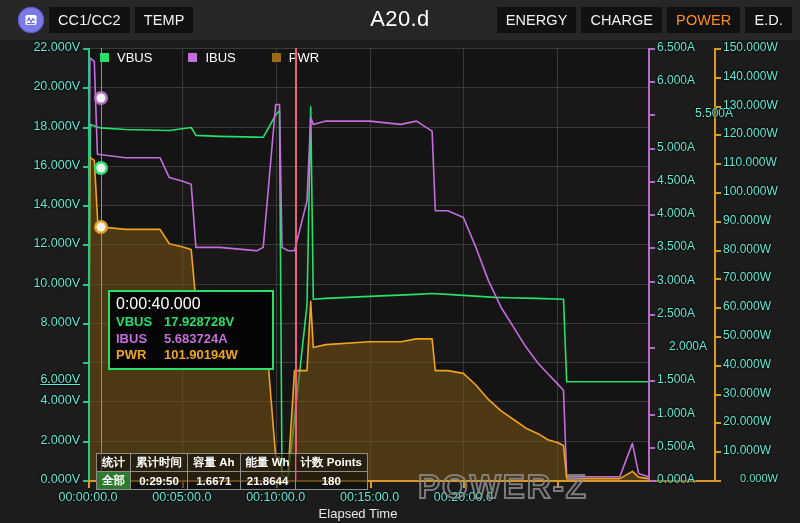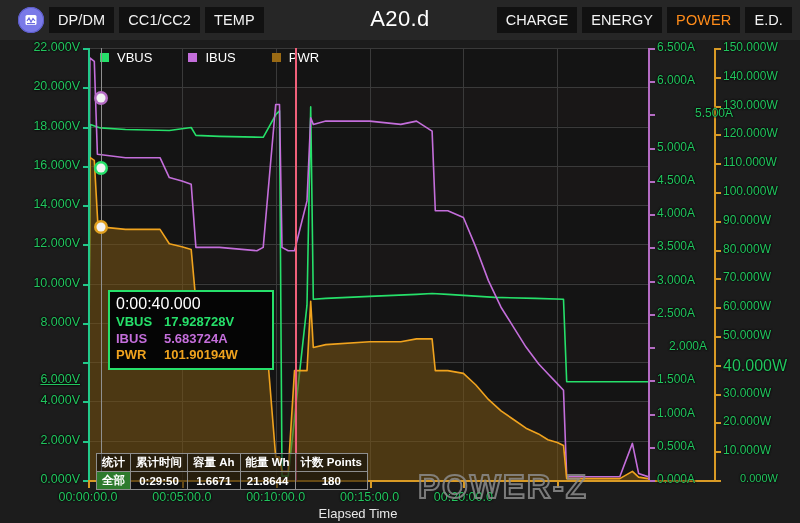--- a/index.html
+++ b/index.html
@@ -40,21 +40,21 @@
   #iaxis{left:648px;top:8px;width:2px;height:433px;background:#b56cc4;}
   #paxis{left:714px;top:8px;width:2px;height:433px;background:#d89a25;}
   #xaxis{left:88px;top:440px;width:628px;height:2px;background:#d89a25;}
 
   .tick{position:absolute;background:#888;}
   .tick.v{left:-5px;width:5px;height:1px;background:#22c98a;}
   .tick.i{left:0px;width:5px;height:1px;background:#b56cc4;}
   .tick.p{left:0px;width:5px;height:1px;background:#d89a25;}
   .tick.x{top:0;width:1px;height:5px;background:#d89a25;}
 
-  .tlabel{position:absolute;font-size:12.5px;color:#22c55e;white-space:nowrap;
+  .tlabel{position:absolute;font-size:12.5px;color:#5eead4;white-space:nowrap;
           text-shadow:0 0 2px #000,0 0 2px #000;}
   .tlabel.left{text-align:right;}
 
   
   #legend{position:absolute;left:100px;top:10px;display:flex;
           align-items:center;gap:0;font-size:13px;color:#fff;}
   .lgitem{display:flex;align-items:center;margin-right:36px;}
   .lgsw{width:9px;height:9px;margin-right:8px;display:inline-block;}
   .lglabel{font-size:13px;}
 
@@ -102,30 +102,29 @@
   <div id="topbar">
     <div class="logo">
       <svg width="16" height="16" viewBox="0 0 16 16">
         <rect x="2.5" y="3" width="11" height="10" rx="1.5" fill="#ffffff"></rect>
         <polyline points="4,9 6,6 8,10 10,6.5 12,9" fill="none" stroke="#6a6ae0" stroke-width="1.2"></polyline>
         <rect x="4" y="11" width="8" height="1.2" fill="#6a6ae0"></rect>
       </svg>
     </div>
 
     <div class="tabgroup">
-      <button class="tabbtn">DP/DM</button>
       <button class="tabbtn">CC1/CC2</button>
       <button class="tabbtn">TEMP</button>
     </div>
 
     <div id="title">A20.d</div>
 
     <div class="rightgroup">
+      <button class="tabbtn">ENERGY</button>
       <button class="tabbtn">CHARGE</button>
-      <button class="tabbtn">ENERGY</button>
       <button class="tabbtn active">POWER</button>
       <button class="tabbtn">E.D.</button>
     </div>
   </div>
 
   <div id="chart">
 
     <div id="plot">
       <div id="bands">
           <div class="band" style="top: 353px; height: 39px;"></div>
@@ -239,21 +238,21 @@
         <div class="tlabel" style="left: 723px; top: 173px; font-size: 12px;">90.000W</div>
         <div class="tick p" style="position: absolute; left: 716px; top: 210px; width: 5px; height: 2px; background: rgb(216, 154, 37);"></div>
         <div class="tlabel" style="left: 723px; top: 202px; font-size: 12px;">80.000W</div>
         <div class="tick p" style="position: absolute; left: 716px; top: 238px; width: 5px; height: 2px; background: rgb(216, 154, 37);"></div>
         <div class="tlabel" style="left: 723px; top: 230px; font-size: 12px;">70.000W</div>
         <div class="tick p" style="position: absolute; left: 716px; top: 267px; width: 5px; height: 2px; background: rgb(216, 154, 37);"></div>
         <div class="tlabel" style="left: 723px; top: 259px; font-size: 12px;">60.000W</div>
         <div class="tick p" style="position: absolute; left: 716px; top: 296px; width: 5px; height: 2px; background: rgb(216, 154, 37);"></div>
         <div class="tlabel" style="left: 723px; top: 288px; font-size: 12px;">50.000W</div>
         <div class="tick p" style="position: absolute; left: 716px; top: 325px; width: 5px; height: 2px; background: rgb(216, 154, 37);"></div>
-        <div class="tlabel" style="left: 723px; top: 317px; font-size: 16px;">40.000W</div>
+        <div class="tlabel" style="left: 723px; top: 317px; font-size: 12px;">40.000W</div>
         <div class="tick p" style="position: absolute; left: 716px; top: 354px; width: 5px; height: 2px; background: rgb(216, 154, 37);"></div>
         <div class="tlabel" style="left: 723px; top: 346px; font-size: 12px;">30.000W</div>
         <div class="tick p" style="position: absolute; left: 716px; top: 382px; width: 5px; height: 2px; background: rgb(216, 154, 37);"></div>
         <div class="tlabel" style="left: 723px; top: 374px; font-size: 12px;">20.000W</div>
         <div class="tick p" style="position: absolute; left: 716px; top: 411px; width: 5px; height: 2px; background: rgb(216, 154, 37);"></div>
         <div class="tlabel" style="left: 723px; top: 403px; font-size: 12px;">10.000W</div>
         <div class="tick p" style="position: absolute; left: 716px; top: 440px; width: 5px; height: 2px; background: rgb(216, 154, 37);"></div>
         <div class="tlabel" style="left: 740px; top: 432px; font-size: 11px;">0.000W</div>
       </div>
     <div id="ticks-x">

